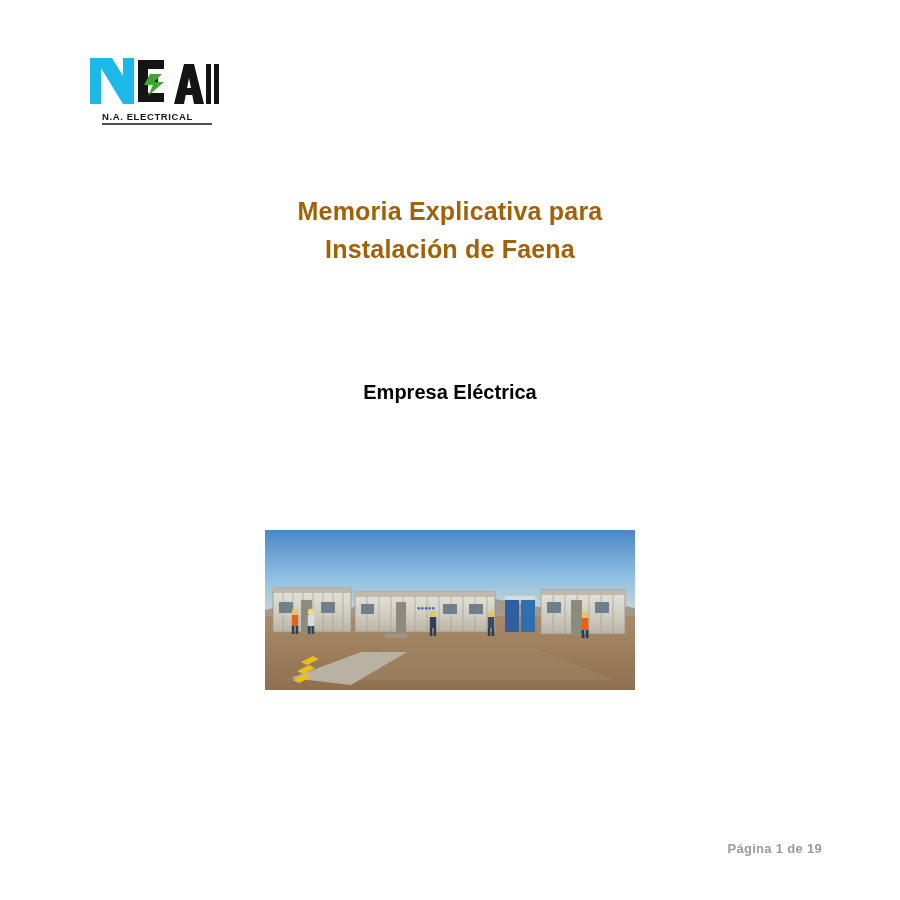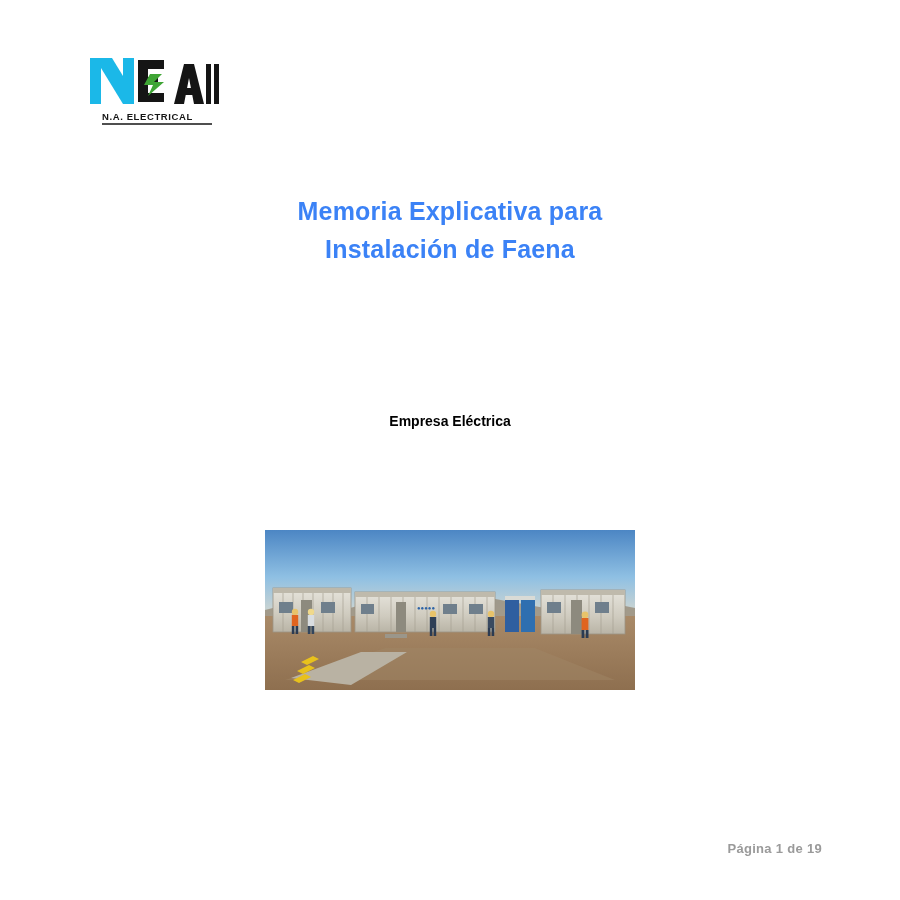--- a/index.html
+++ b/index.html
@@ -35,37 +35,36 @@
     position: absolute;
     left: 0;
     right: 0;
     top: 192px;
     text-align: center;
   }
   .doc-title {
     font-family: "Liberation Sans", sans-serif;
     font-weight: bold;
     font-size: 25px;
-    color: #3b82f6;
+    color: #a16207;
     line-height: 38px;
     letter-spacing: 0.2px;
   }
   .doc-title .line2 { display: block; }
 
   .company {
     position: absolute;
     left: 0;
     right: 0;
     top: 381px;
     text-align: center;
     font-family: "Liberation Sans", sans-serif;
     font-weight: bold;
-    font-size: 14px;
+    font-size: 20px;
     color: #000000;
-    margin-top: 32px;
   }
 
   .subtitle {
     position: absolute;
     left: 0;
     right: 0;
     top: 443px;
     text-align: center;
     font-family: "Liberation Serif", serif;
     font-size: 20px;

